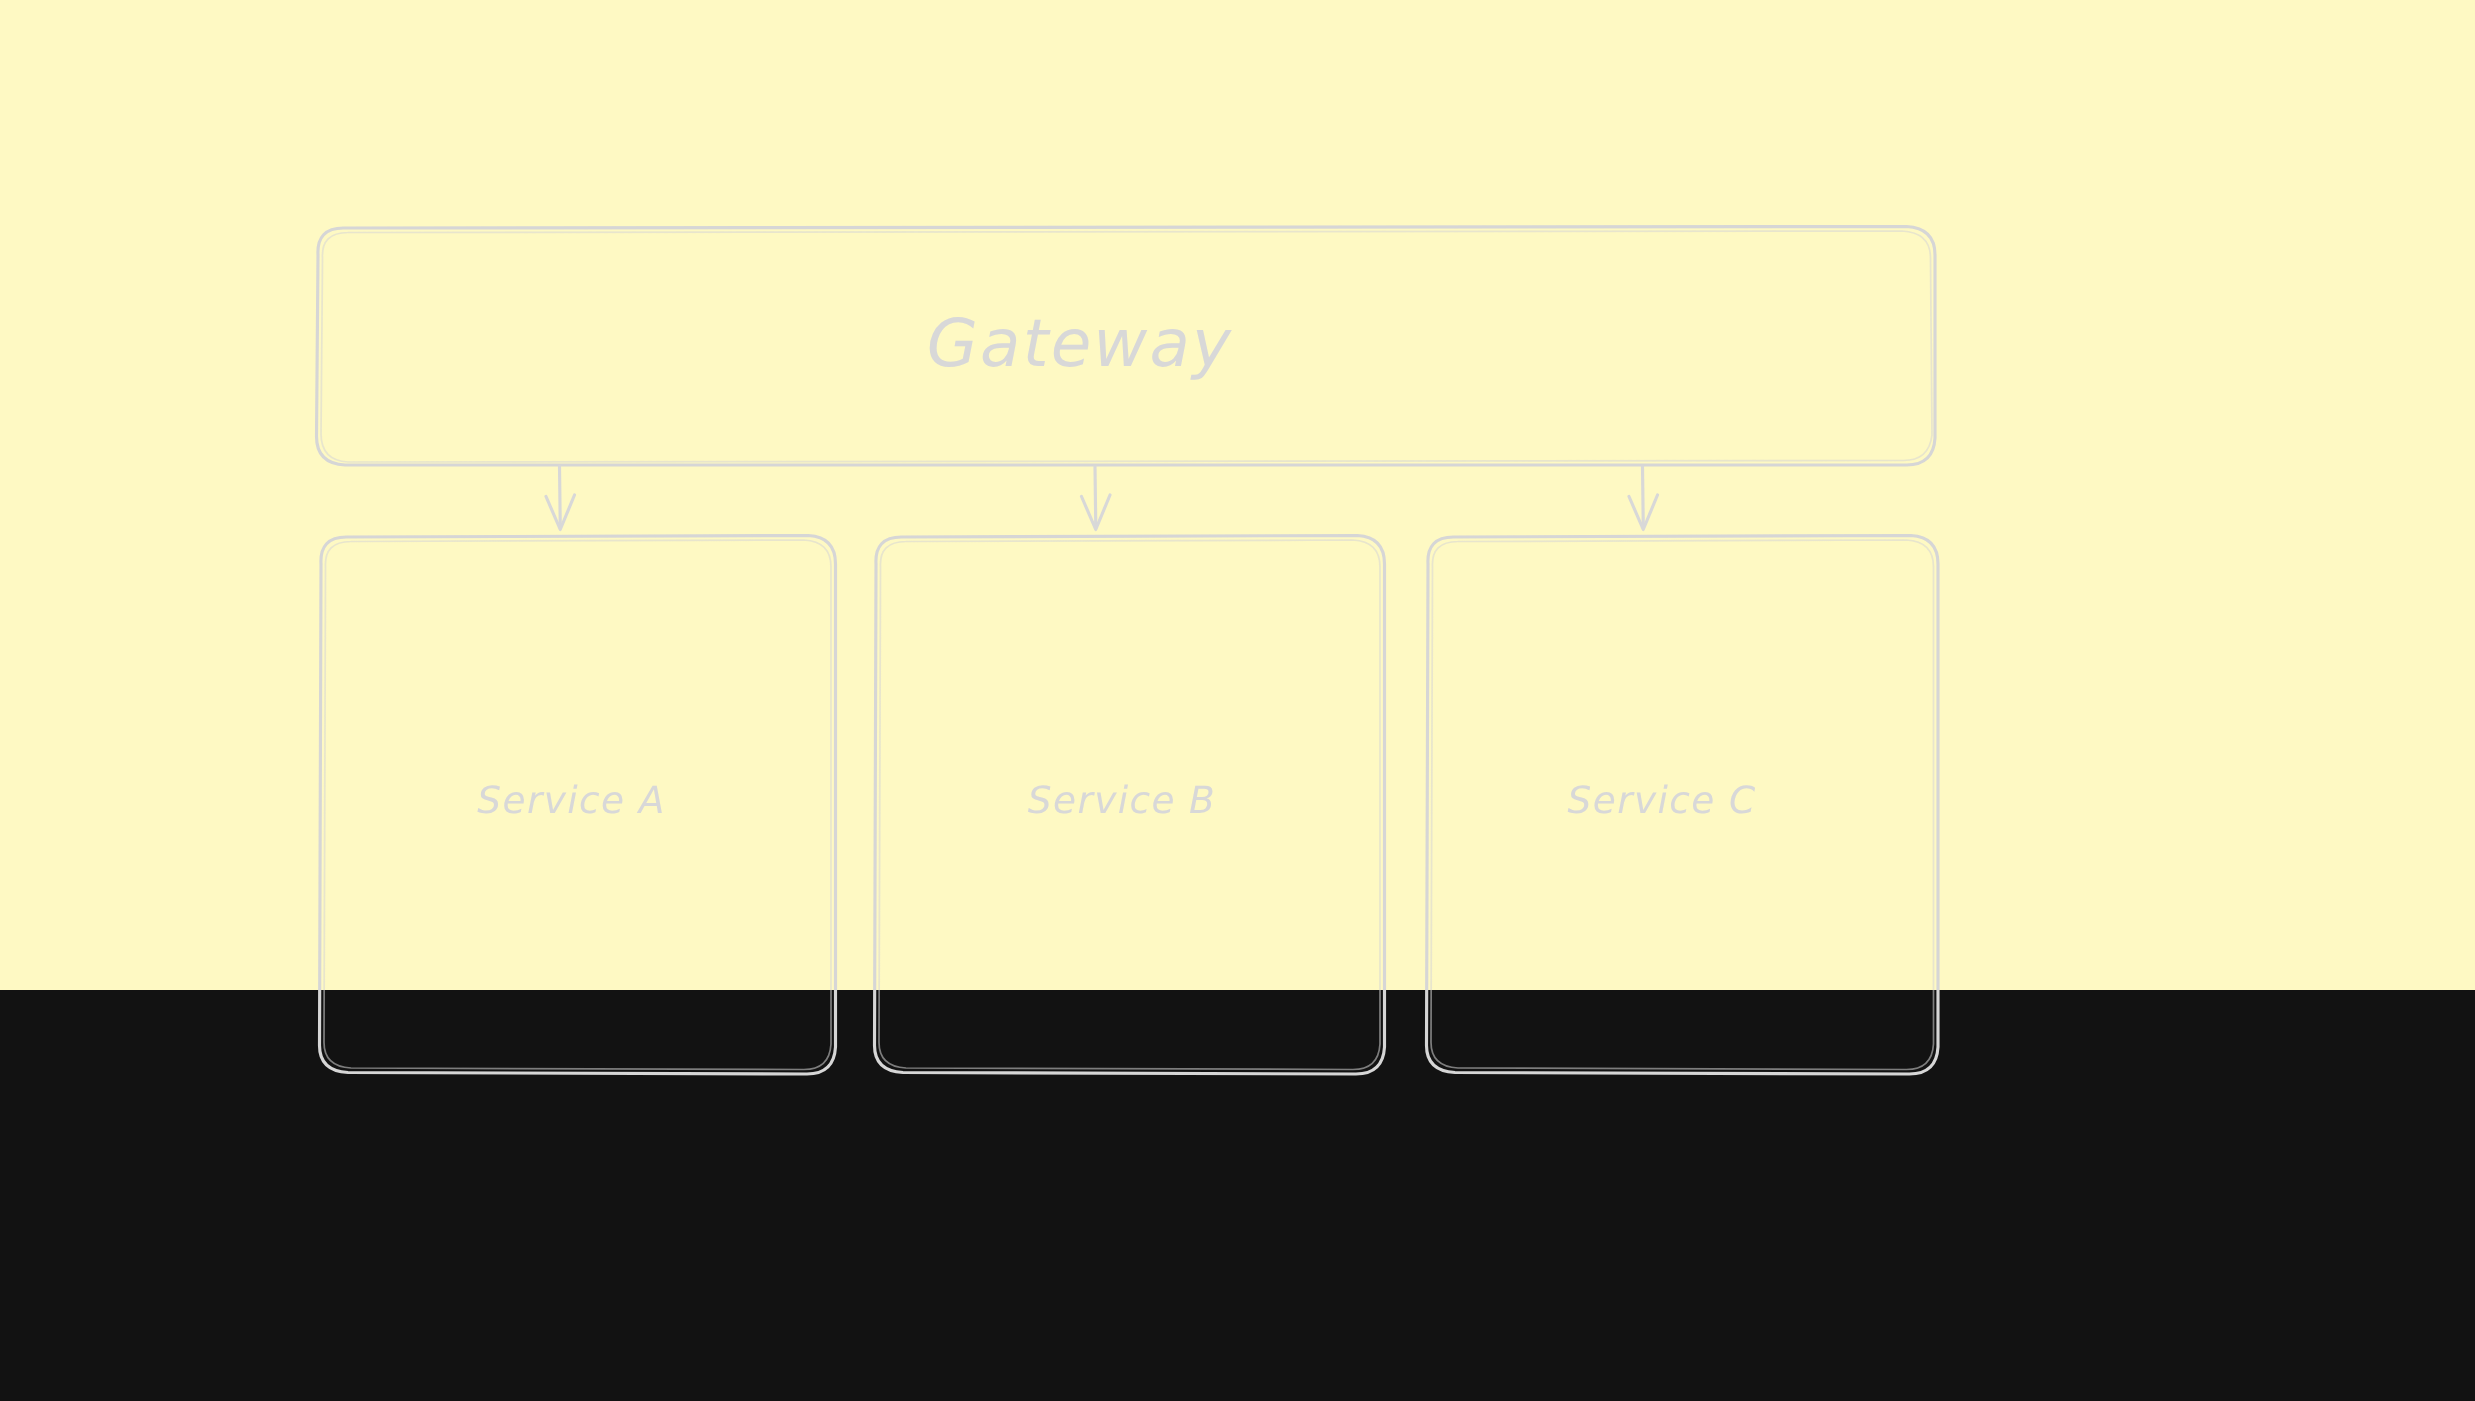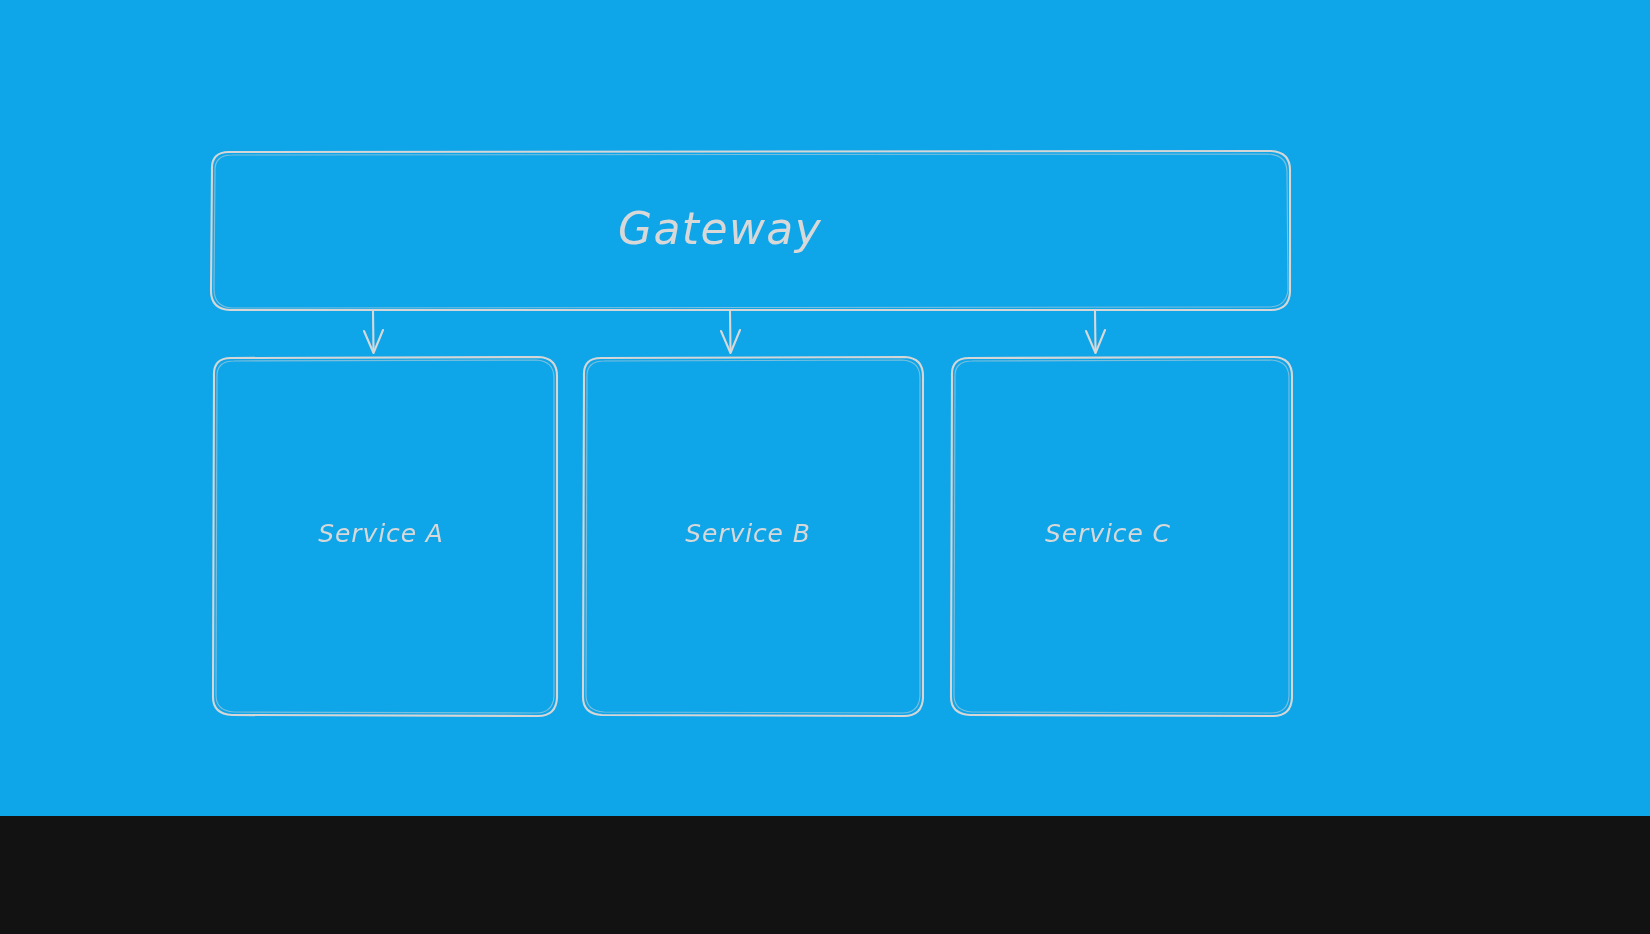--- a/index.html
+++ b/index.html
@@ -9,22 +9,22 @@
   body {
     width: 1650px;
     height: 934px;
     background: #121212;
     font-family: "DejaVu Sans", sans-serif;
     overflow: hidden;
   }
   #canvas-root {
     position: relative;
     width: 1650px;
-    height: 816px;
-    background: #0ea5e9;
+    height: 660px;
+    background: #fef9c3;
   }
   #diagram-svg {
     position: absolute;
     inset: 0;
     width: 1650px;
     height: 934px;
     display: block;
   }
   .node-shape {
     fill: none;

